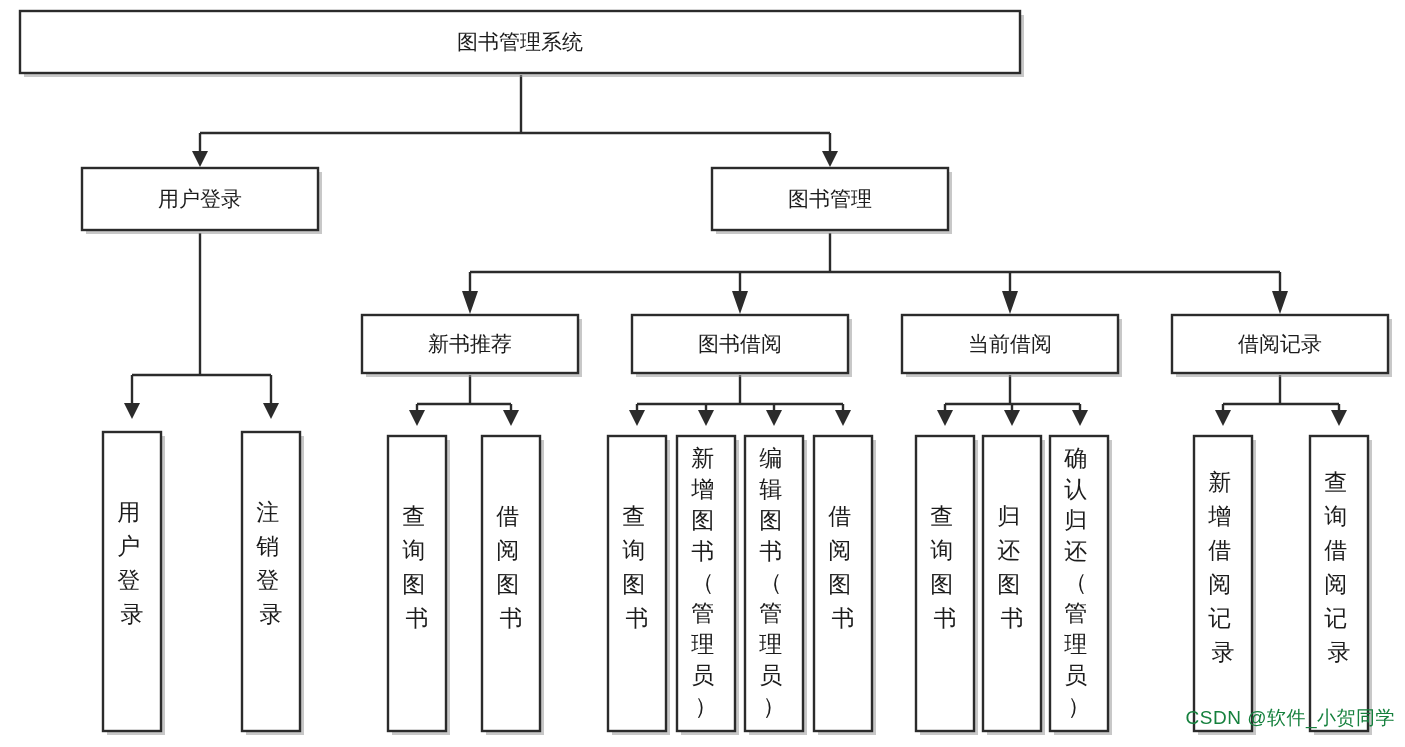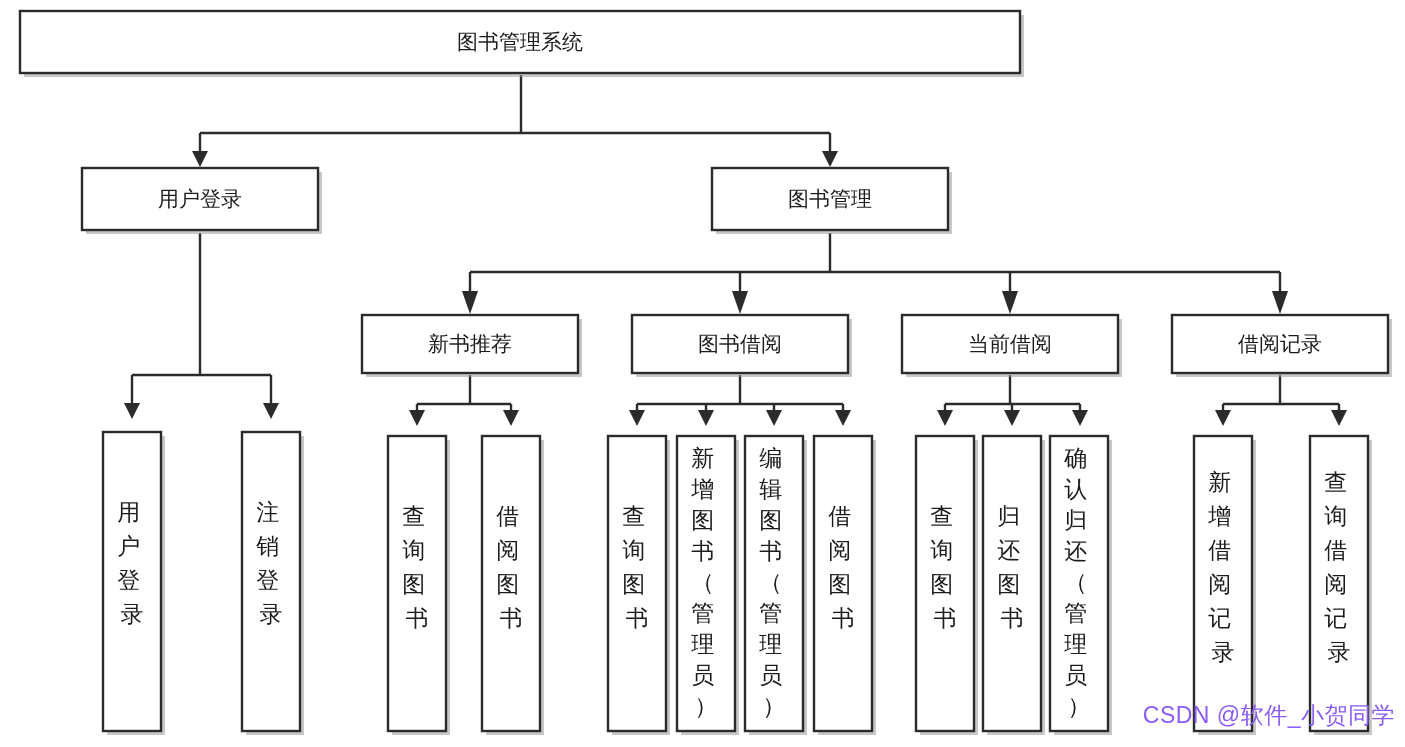--- a/index.html
+++ b/index.html
@@ -53,22 +53,22 @@
     font-family: "Liberation Sans", "DejaVu Sans", sans-serif;
     font-size: 23px;
     fill: #1c1c1c;
     text-anchor: middle;
   }
   .watermark {
     position: absolute;
     right: 10px;
     bottom: 6px;
     font-family: "Liberation Sans", "DejaVu Sans", sans-serif;
-    font-size: 23px;
-    color: #8b5cf6;
+    font-size: 19px;
+    color: #15803d;
     letter-spacing: 0.5px;
     white-space: nowrap;
     user-select: none;
     margin-top: 36px;
   }
 </style>
 </head>
 <body>
 
 <div id="stage">

